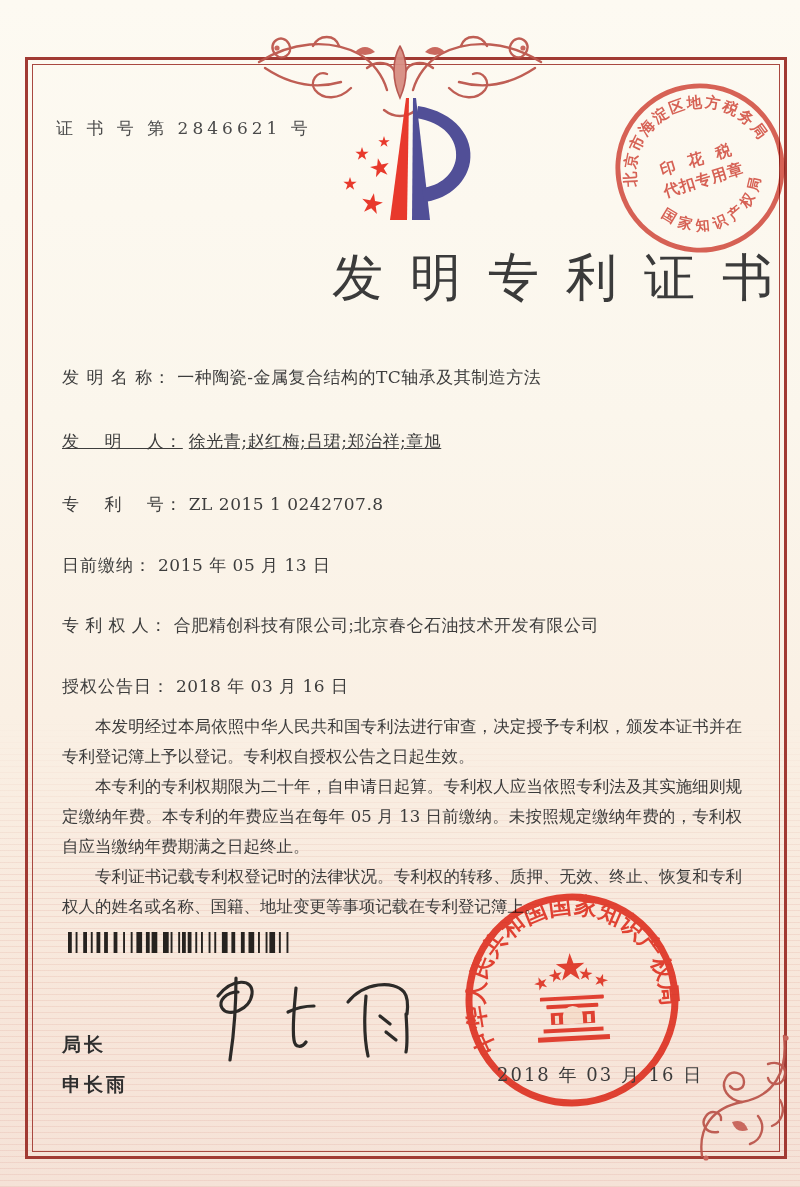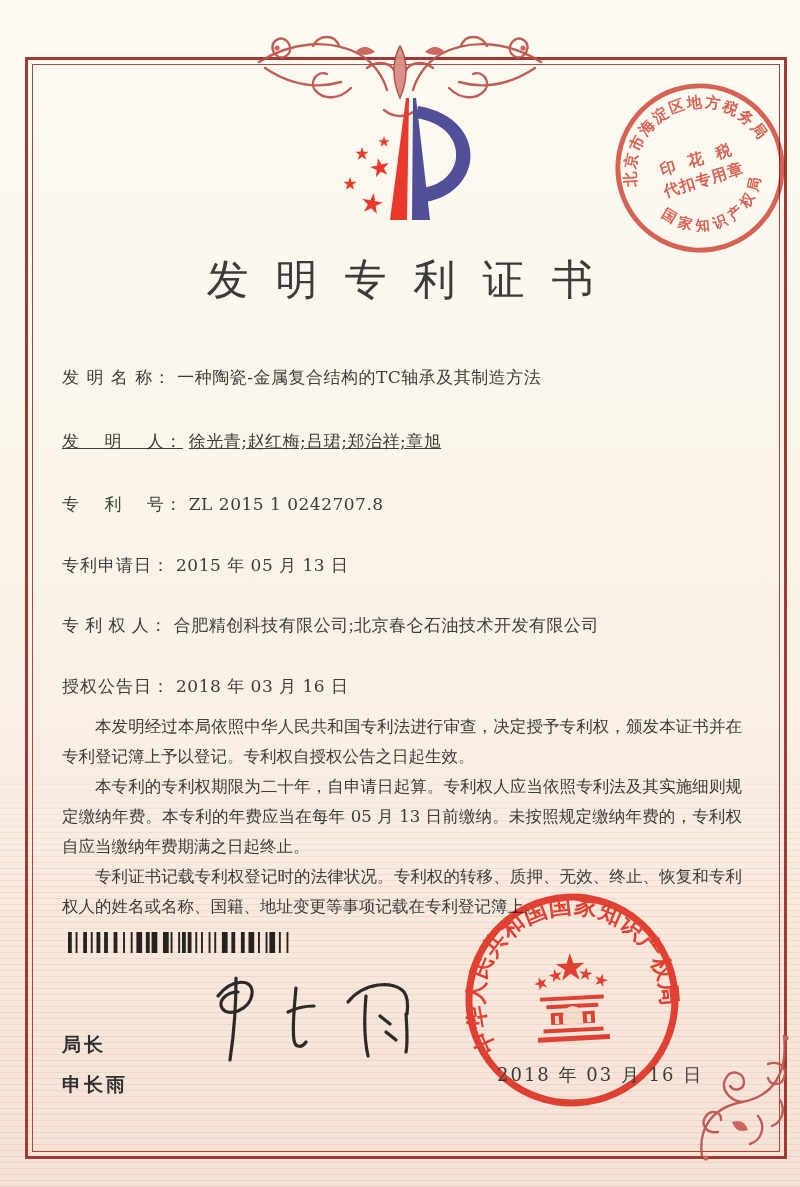--- a/index.html
+++ b/index.html
@@ -37,22 +37,22 @@
   }
   .top-ornament{position:absolute;top:24px;left:50%;transform:translateX(-50%);}
   .logo{position:absolute;left:328px;top:92px;}
   .tax-seal{
     position:absolute;left:612px;top:80px;
     transform:rotate(-17deg);
     mix-blend-mode:multiply;opacity:.92;
   }
   .title{
     position:absolute;left:0;right:0;top:244px;
-    text-align:center;font-size:42px;font-weight:500;
-    letter-spacing:27px;text-indent:27px;color:#3b3b3b;margin:8px;
+    text-align:right;font-size:51px;font-weight:500;
+    letter-spacing:27px;text-indent:27px;color:#3b3b3b;margin:0;
   }
   .fields{position:absolute;left:62px;right:50px;top:366px;}
   .field{position:absolute;left:0;right:0;font-size:17px;color:#3d3d3d;white-space:nowrap;}
   .field .lbl{letter-spacing:1px;margin-top:8px;}
   .field .val{margin-left:6px;letter-spacing:0.5px;}
   .f0{top:0;}   .f1{top:64px;text-decoration:underline;} .f2{top:127px;}
   .f3{top:188px;} .f4{top:248px;font-family:Liberation Serif, serif;} .f5{top:309px;}
   .body-text{
     position:absolute;left:62px;right:58px;top:712px;
     font-size:16.5px;line-height:30px;color:#3b3b3b;text-align:justify;
@@ -109,20 +109,21 @@
       <path d="M129,86 c10,8 22,8 32,0"></path>
     </g>
     <g fill="#c9685e">
       <circle cx="22" cy="24" r="2.6"></circle>
         <circle cx="268" cy="24" r="2.6"></circle>
       <path d="M100,28 q10,-10 20,0 q-10,6 -20,0"></path>
       <path d="M190,28 q-10,-10 -20,0 q10,6 20,0" transform="translate(80,0) scale(-1,1) translate(-280,0)"></path>
     </g>
   </svg>
 
+  <div class="cert-no">证 书 号 第 2846621 号</div>
 
   <svg class="logo" width="165" height="135" viewBox="0 0 165 135">
     <defs>
       <polygon id="star" points="0,-1 0.2245,-0.309 0.951,-0.309 0.3633,0.118 0.5878,0.809 0,0.382 -0.5878,0.809 -0.3633,0.118 -0.951,-0.309 -0.2245,-0.309"></polygon>
     </defs>
 
     <polygon points="78,6 81,6 79,128 62,128" fill="#e8392c"></polygon>
 
     <polygon points="85,6 88,6 102,128 84,128" fill="#514f97"></polygon>
     <path d="M90,14 C128,20 146,46 142,70 C138,94 116,108 96,110 L94,96 C112,94 126,82 128,66 C130,48 116,30 88,26 Z" fill="#514f97"></path>
@@ -150,21 +151,21 @@
       <textPath href="#taxArcBot" startOffset="8">国家知识产权局</textPath>
     </text>
   </svg>
 
   <h1 class="title">发明专利证书</h1>
 
   <div class="fields">
     <div class="field f0"><span class="lbl">发 明 名 称：</span><span class="val">一种陶瓷-金属复合结构的TC轴承及其制造方法</span></div>
     <div class="field f1"><span class="lbl">发　 明　 人：</span><span class="val">徐光青;赵红梅;吕珺;郑治祥;章旭</span></div>
     <div class="field f2"><span class="lbl">专　 利　 号：</span><span class="val">ZL 2015 1 0242707.8</span></div>
-    <div class="field f3"><span class="lbl">专利申请日：</span><span class="val">2015 年 05 月 13 日</span></div>
+    <div class="field f3"><span class="lbl">日前缴纳：</span><span class="val">2015 年 05 月 13 日</span></div>
     <div class="field f4"><span class="lbl">专 利 权 人：</span><span class="val">合肥精创科技有限公司;北京春仑石油技术开发有限公司</span></div>
     <div class="field f5"><span class="lbl">授权公告日：</span><span class="val">2018 年 03 月 16 日</span></div>
   </div>
 
   <div class="body-text">
     <p>本发明经过本局依照中华人民共和国专利法进行审查，决定授予专利权，颁发本证书并在专利登记簿上予以登记。专利权自授权公告之日起生效。</p>
     <p>本专利的专利权期限为二十年，自申请日起算。专利权人应当依照专利法及其实施细则规定缴纳年费。本专利的年费应当在每年 05 月 13 日前缴纳。未按照规定缴纳年费的，专利权自应当缴纳年费期满之日起终止。</p>
     <p>专利证书记载专利权登记时的法律状况。专利权的转移、质押、无效、终止、恢复和专利权人的姓名或名称、国籍、地址变更等事项记载在专利登记簿上。</p>
   </div>
 

